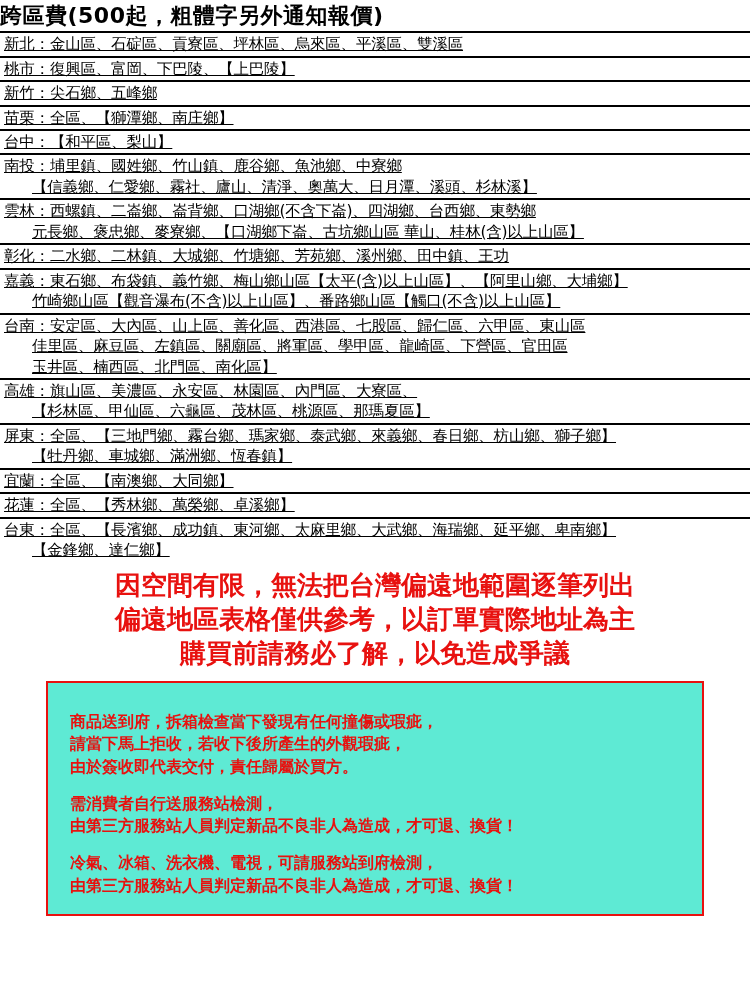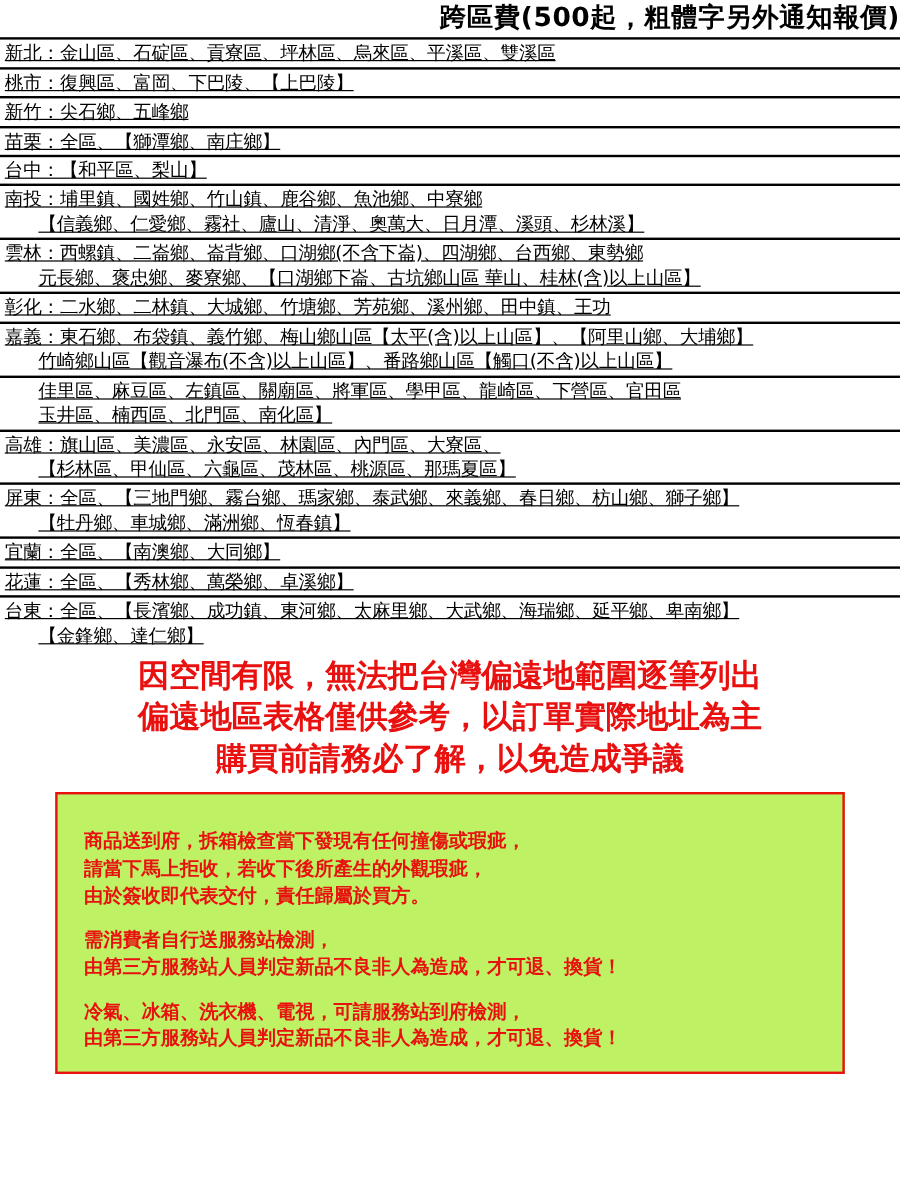--- a/index.html
+++ b/index.html
@@ -14,21 +14,21 @@
     color: #000000;
     overflow: hidden;
   }
   .page {
     position: relative;
     width: 750px;
     height: 989px;
     box-sizing: border-box;
   }
   .title {
-    text-align: right;
+    text-align: left;
     font-size: 22px;
     font-weight: bold;
     letter-spacing: 0.5px;
     padding: 4px 0 3px 0;
     line-height: 1.1;
   }
   .row {
     display: block;
     border-top: 2px solid #000;
     padding: 0;
@@ -57,21 +57,21 @@
     padding-top: 6px;
   }
   .bigwarn div {
     white-space: nowrap;
   }
   .notice-wrap {
     padding: 10px 46px 10px 46px;
   }
   .notice {
     border: 2px solid #e8110f;
-    background: #bef264;
+    background: #5eead4;
     color: #e8110f;
     padding: 14px 16px 16px 22px;
     font-weight: bold;
     font-size: 16px;
     line-height: 1.42;
     box-sizing: border-box;
   }
   .notice p {
     margin: 0 0 14px 0;
   }
@@ -143,20 +143,21 @@
 
     <div class="row">
       <div class="row-inner">
         <div class="line">嘉義：東石鄉、布袋鎮、義竹鄉、梅山鄉山區【太平(含)以上山區】、【阿里山鄉、大埔鄉】</div>
         <div class="line indent">竹崎鄉山區【觀音瀑布(不含)以上山區】、番路鄉山區【觸口(不含)以上山區】</div>
       </div>
     </div>
 
     <div class="row">
       <div class="row-inner">
+        <div class="line">台南：安定區、大內區、山上區、善化區、西港區、七股區、歸仁區、六甲區、東山區</div>
         <div class="line indent">佳里區、麻豆區、左鎮區、關廟區、將軍區、學甲區、龍崎區、下營區、官田區</div>
         <div class="line indent">玉井區、楠西區、北門區、南化區】</div>
       </div>
     </div>
 
     <div class="row">
       <div class="row-inner">
         <div class="line">高雄：旗山區、美濃區、永安區、林園區、內門區、大寮區、</div>
         <div class="line indent">【杉林區、甲仙區、六龜區、茂林區、桃源區、那瑪夏區】</div>
       </div>

